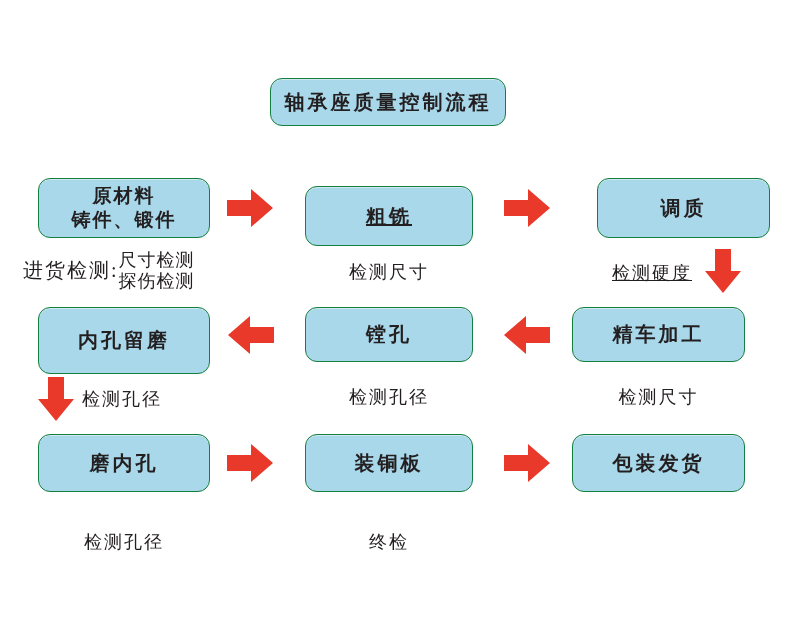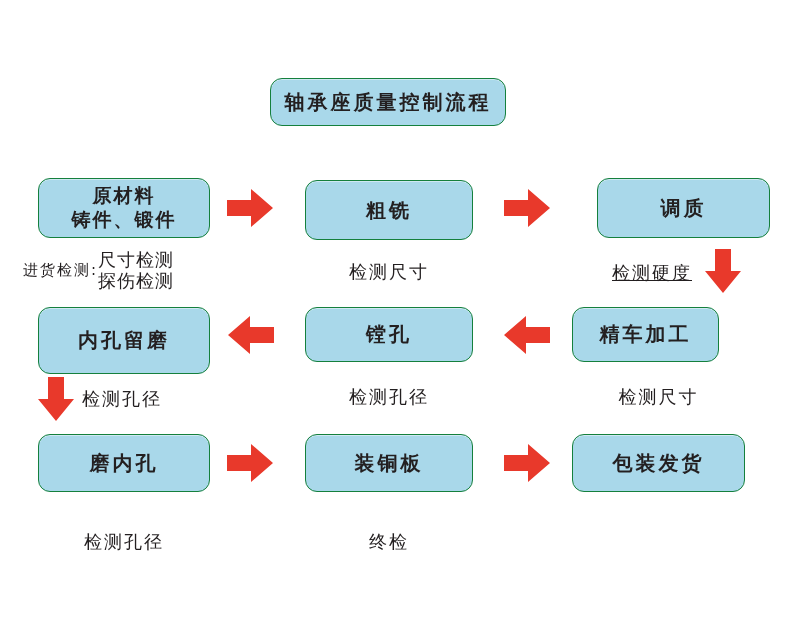--- a/index.html
+++ b/index.html
@@ -48,23 +48,24 @@
   .arrow svg { display: block; }
   .incoming {
     position: absolute;
     left: 23px;
     top: 249px;
     display: flex;
     flex-direction: row;
     align-items: center;
   }
   .incoming .prefix {
-    font-size: 15px;
+    font-size: 20px;
     letter-spacing: 2px;
     white-space: nowrap;
+    font-family: Liberation Serif, serif;
   }
   .incoming .stack {
     display: flex;
     flex-direction: column;
     font-size: 18px;
     letter-spacing: 1px;
     line-height: 21px;
     white-space: nowrap;
   }
 </style>
@@ -74,21 +75,21 @@
 <div class="canvas">
 
   <div class="box" style="left:270px; top:78px; width:236px; height:48px;">
     <span>轴承座质量控制流程</span>
   </div>
 
   <div class="box" style="left:38px; top:178px; width:172px; height:60px; font-size:19px; letter-spacing:2px;">
     <span>原材料</span>
     <span>铸件、锻件</span>
   </div>
-  <div class="box" style="left:305px; top:180px; width:168px; height:60px;">
+  <div class="box" style="left:305px; top:186px; width:168px; height:60px;text-decoration:underline;">
     <span>粗铣</span>
   </div>
   <div class="box" style="left:597px; top:178px; width:173px; height:60px;">
     <span>调质</span>
   </div>
 
   <div class="arrow" style="left:227px; top:189px;">
     <svg width="46" height="38" viewBox="0 0 46 38">
         <path d="M0,11 L24,11 L24,0 L46,19 L24,38 L24,27 L0,27 Z" fill="#e8392b"></path>
       </svg>
@@ -113,21 +114,21 @@
         <path d="M10,0 L26,0 L26,22 L36,22 L18,44 L0,22 L10,22 Z" fill="#e8392b"></path>
       </svg>
   </div>
 
   <div class="box" style="left:38px; top:307px; width:172px; height:67px;">
     <span>内孔留磨</span>
   </div>
   <div class="box" style="left:305px; top:307px; width:168px; height:55px;">
     <span>镗孔</span>
   </div>
-  <div class="box" style="left:572px; top:307px; width:147px; height:55px;">
+  <div class="box" style="left:572px; top:307px; width:173px; height:55px;">
     <span>精车加工</span>
   </div>
 
   <div class="arrow" style="left:228px; top:316px;">
     <svg width="46" height="38" viewBox="0 0 46 38">
         <path d="M46,11 L22,11 L22,0 L0,19 L22,38 L22,27 L46,27 Z" fill="#e8392b"></path>
       </svg>
   </div>
   <div class="arrow" style="left:504px; top:316px;">
     <svg width="46" height="38" viewBox="0 0 46 38">

